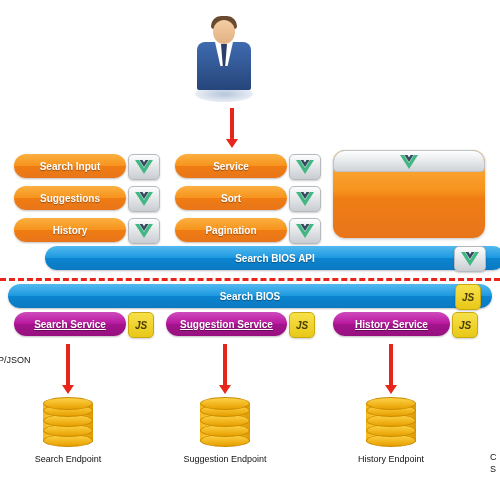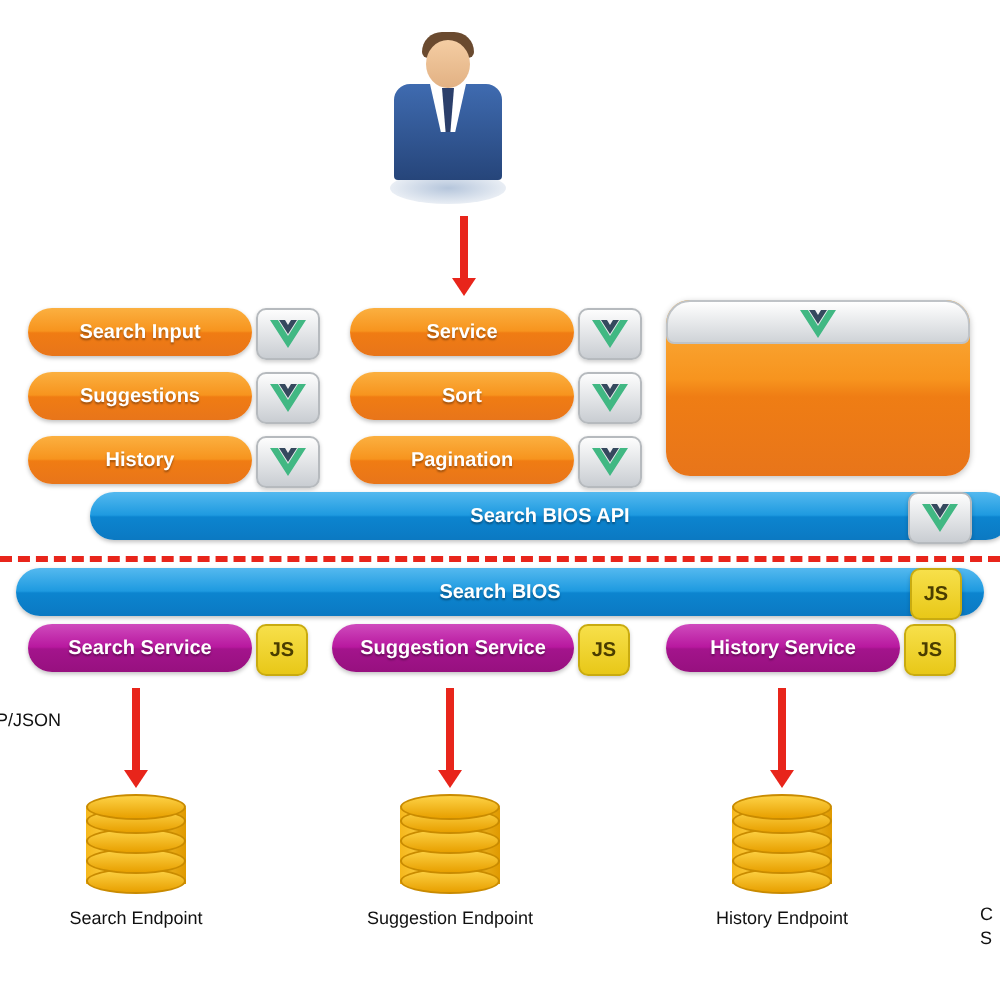--- a/index.html
+++ b/index.html
@@ -66,26 +66,26 @@
   .bluebar .lbl{position:absolute;left:0;right:0;top:0;bottom:0;display:flex;align-items:center;
                 justify-content:center;color:#ffffff;font-size:10px;font-weight:bold;
                 text-shadow:0 1px 1px rgba(0,0,0,.35);}
 
   
   .purplebar{position:absolute;height:24px;border-radius:12px;
              background:linear-gradient(180deg,#cf4bbd 0%,#b8189f 48%,#a3148c 52%,#97107f 100%);
              box-shadow:0 1px 2px rgba(0,0,0,.25);}
   .purplebar .lbl{position:absolute;left:0;right:0;top:0;bottom:0;display:flex;align-items:center;
                   justify-content:center;color:#ffffff;font-size:10px;font-weight:bold;
-                  text-shadow:0 1px 1px rgba(0,0,0,.35);}
+                  text-shadow:0 1px 1px rgba(0,0,0,.35);text-decoration:underline;}
 
   
   .jsbadge{position:absolute;width:24px;height:24px;border-radius:5px;
            background:linear-gradient(180deg,#f7e04a,#e8c818);border:1px solid #c9ab10;
-           box-shadow:0 1px 2px rgba(0,0,0,.2);}
+           box-shadow:0 1px 2px rgba(0,0,0,.2);font-style:italic;}
   .jsbadge span{position:absolute;left:0;right:0;top:0;bottom:0;display:flex;align-items:center;
                 justify-content:center;color:#4a3d00;font-size:10px;font-weight:bold;}
 
   
   .dashline{position:absolute;left:0;right:0;height:0;border-top:3px dashed #e8251b;}
 
   
   .db{position:absolute;width:50px;height:54px;}
   .db .disc{position:absolute;left:0;width:50px;height:13px;border-radius:50%;
             background:linear-gradient(180deg,#fdd246,#e8a000);border:1px solid #c98b00;

